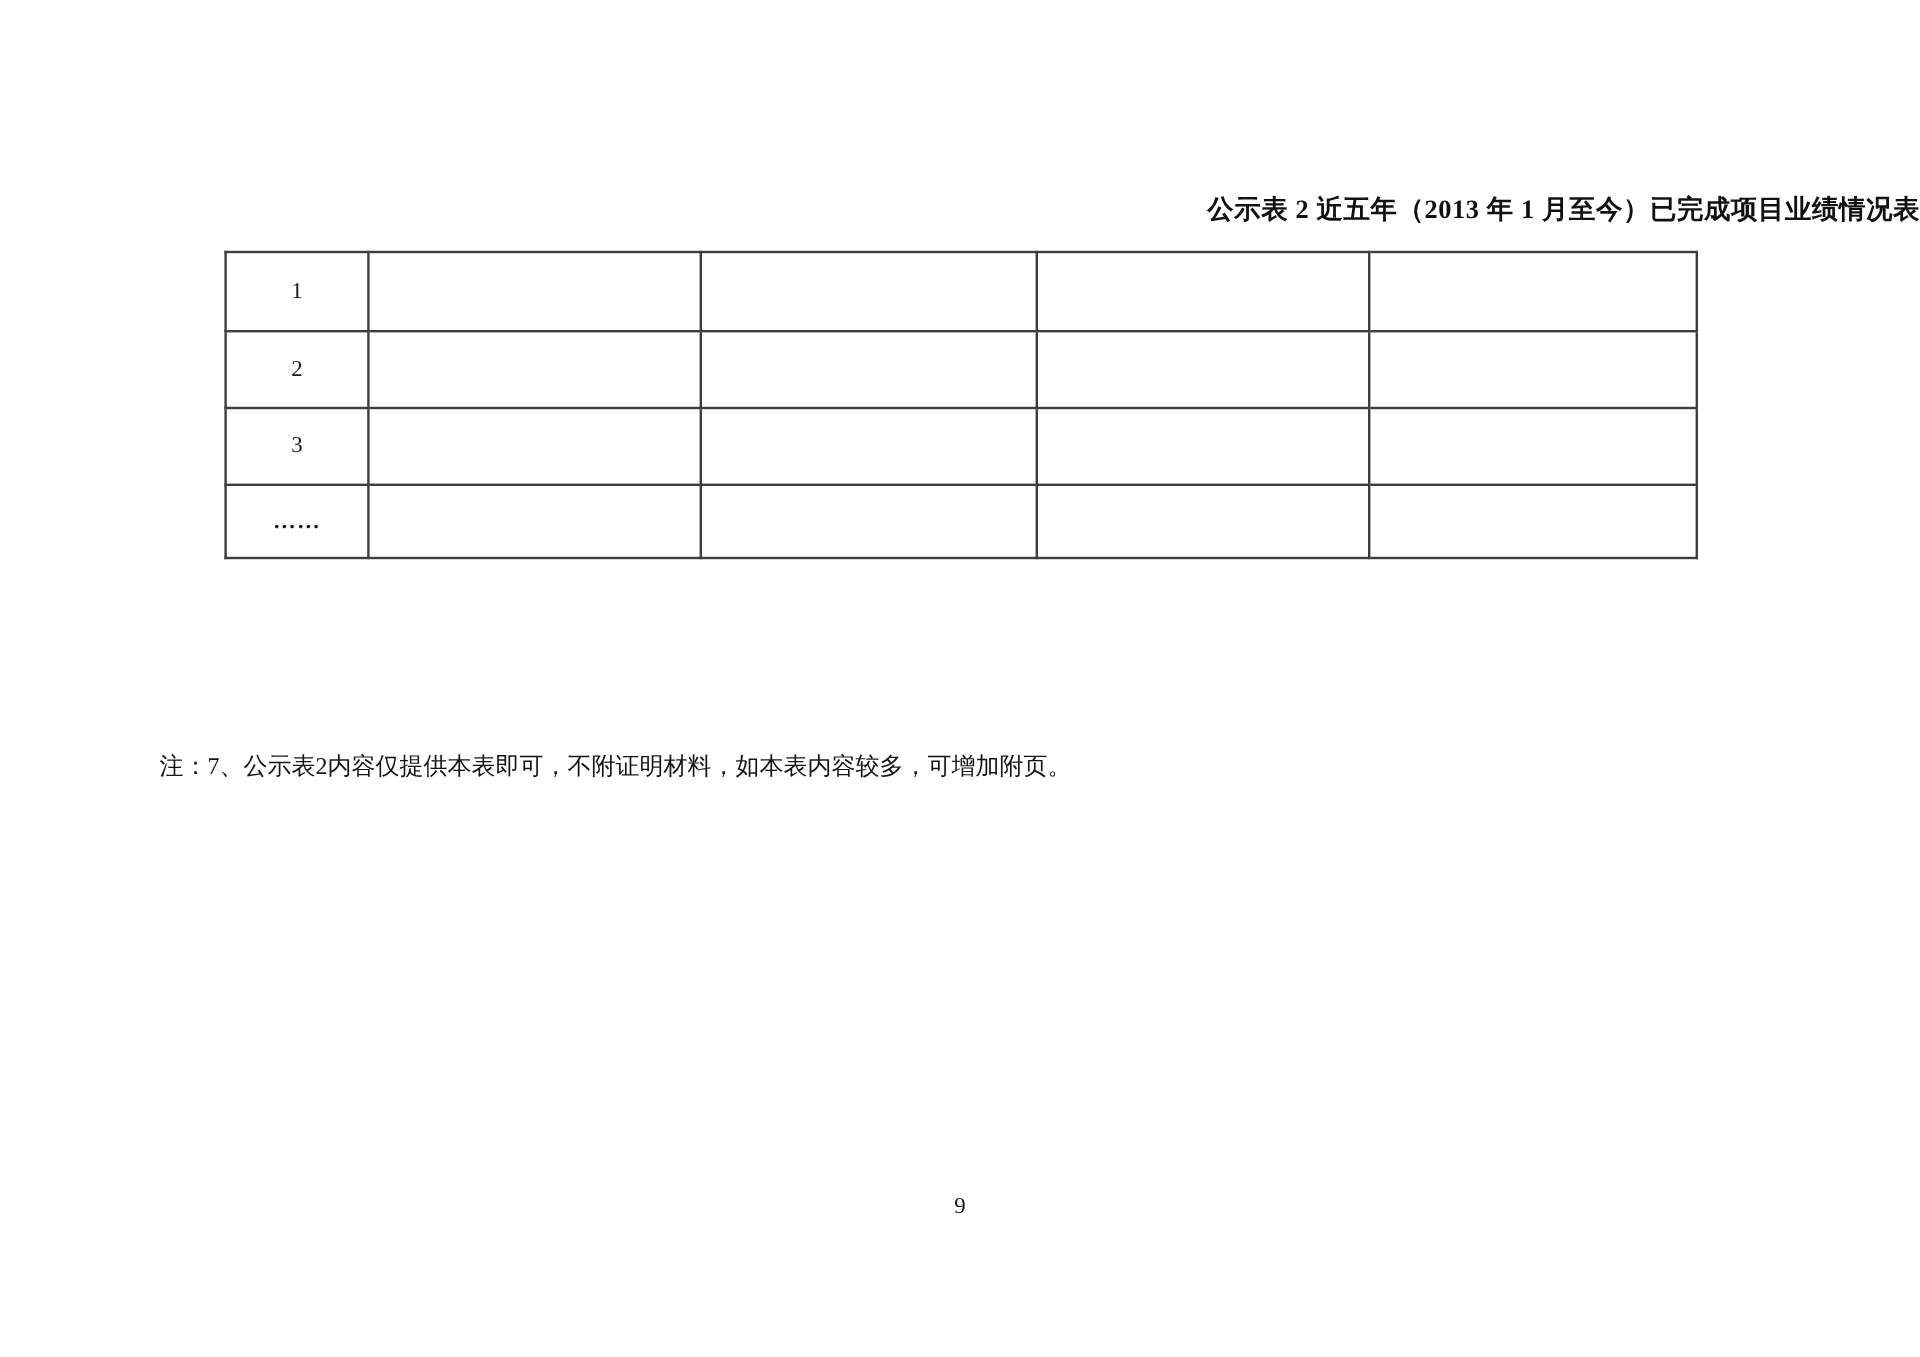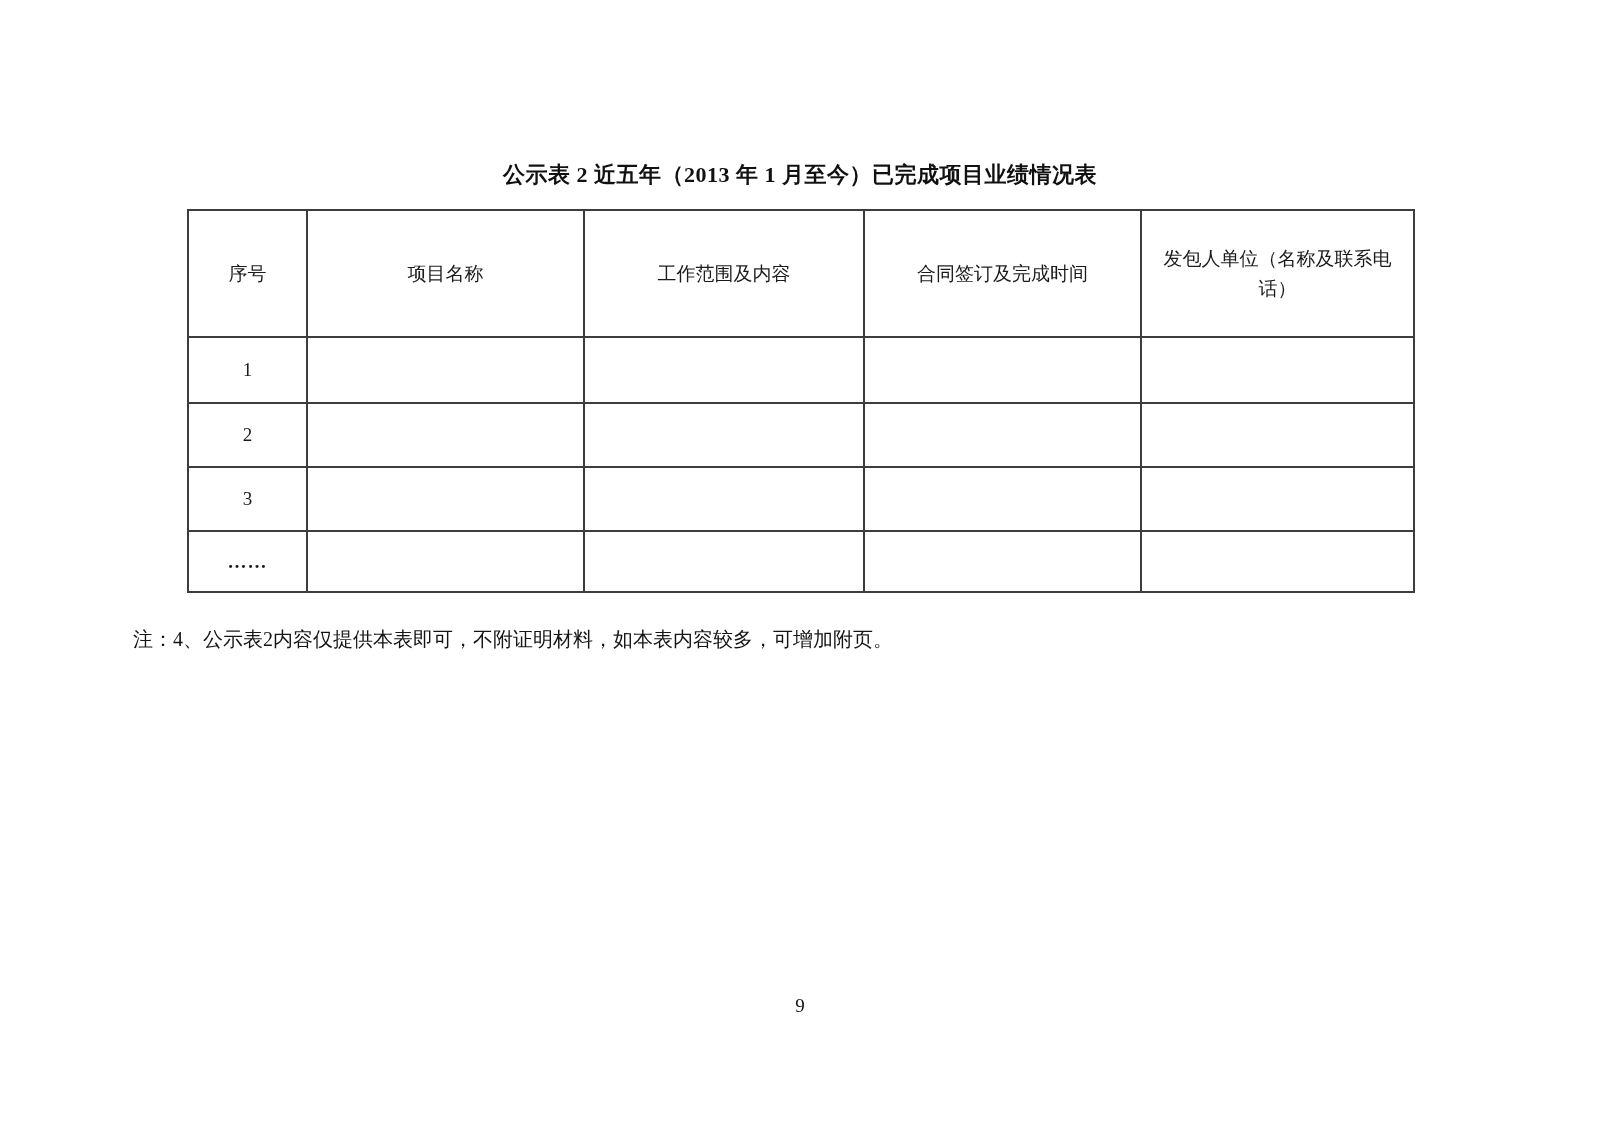--- a/index.html
+++ b/index.html
@@ -10,21 +10,21 @@
     position: relative;
     font-family: "Liberation Serif", "DejaVu Serif", serif;
     color: #1a1a1a;
     overflow: hidden;
   }
   .doc-title {
     position: absolute;
     top: 160px;
     left: 0;
     width: 100%;
-    text-align: center;
+    text-align: right;
     font-size: 22px;
     font-weight: bold;
     color: #111;
     letter-spacing: 0.5px;
   }
   table.perf-table {
     position: absolute;
     left: 187px;
     top: 209px;
     width: 1226px;
@@ -77,27 +77,20 @@
 
 <table class="perf-table">
   <colgroup>
     <col style="width:119px">
     <col style="width:277px">
     <col style="width:280px">
     <col style="width:277px">
     <col style="width:273px">
   </colgroup>
   <tbody>
-    <tr class="header-row">
-      <th>序号</th>
-      <th>项目名称</th>
-      <th>工作范围及内容</th>
-      <th>合同签订及完成时间</th>
-      <th>发包人单位（名称及联系电话）</th>
-    </tr>
     <tr class="data-row-1">
       <td class="seq-cell">1</td>
       <td></td>
       <td></td>
       <td></td>
       <td></td>
     </tr>
     <tr class="data-row-2">
       <td class="seq-cell">2</td>
       <td></td>
@@ -116,16 +109,16 @@
       <td class="seq-cell dots">……</td>
       <td></td>
       <td></td>
       <td></td>
       <td></td>
     </tr>
   </tbody>
 </table>
 
 <div class="notes">
-  <p class="note-1">注：4、公示表2内容仅提供本表即可，不附证明材料，如本表内容较多，可增加附页。</p>
+  <p class="note-1">注：7、公示表2内容仅提供本表即可，不附证明材料，如本表内容较多，可增加附页。</p>
 </div>
 
 <div class="page-footer">9</div>
 
 </body></html>

